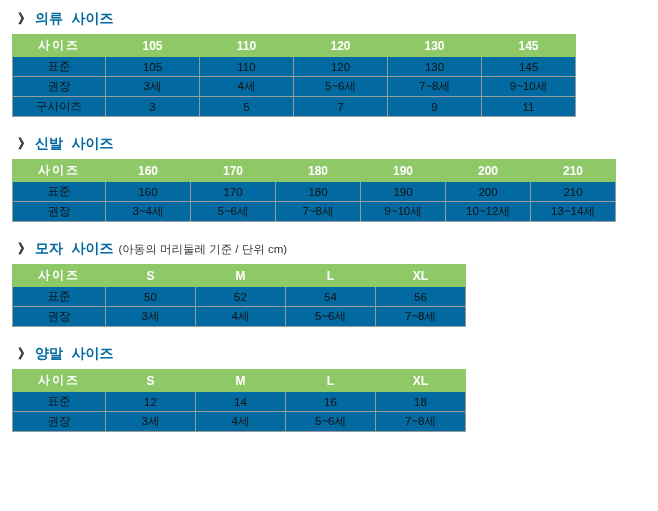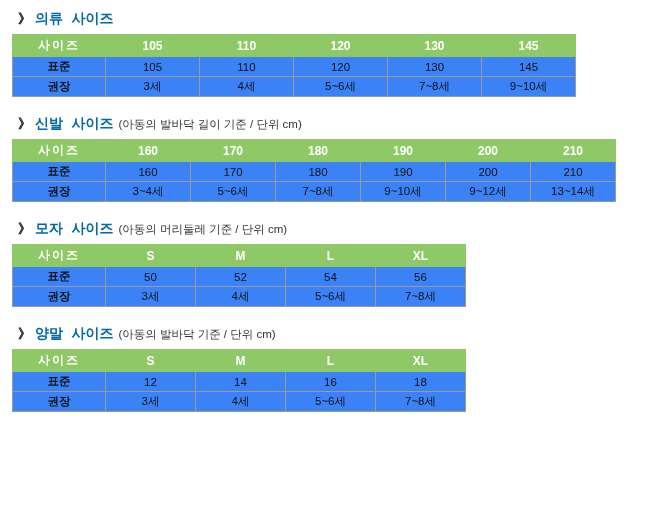--- a/index.html
+++ b/index.html
@@ -47,21 +47,21 @@
     font-family: Liberation Mono, monospace;
   }
   .sec-sub {
     font-size: 11.5px;
     color: #333333;
     font-weight: normal;
   }
   table.size-table {
     border-collapse: collapse;
     table-layout: fixed;
-    background: #3b82f6;
+    background: #0369a1;
   }
   table.size-table td {
     border: 1px solid #9a9a9a;
     height: 19px;
     font-size: 11.5px;
     text-align: center;
     vertical-align: middle;
     padding: 0 2px;
     color: #111111;
     white-space: nowrap;
@@ -72,21 +72,20 @@
     font-weight: bold;
     font-size: 12px;
     height: 21px;
     border-color: #8fc866;
   }
   tr.head-row td.label-cell {
     letter-spacing: 2px;
   }
   td.label-cell {
     width: 88px;
-    font-weight: bold;
   }
   
   .t-clothes td.data-cell { width: 89px; margin-top: 8px; }
   .t-shoes   td.data-cell { width: 80px; margin-top: 46px; }
   .t-hat     td.data-cell { width: 85px; }
   .t-socks   td.data-cell { width: 85px; }
 </style>
 </head>
 <body>
 
@@ -116,28 +115,35 @@
               <td class="data-cell">145</td>
             </tr>
             <tr>
               <td class="label-cell">권장</td>
               <td class="data-cell">3세</td>
               <td class="data-cell">4세</td>
               <td class="data-cell">5~6세</td>
               <td class="data-cell">7~8세</td>
               <td class="data-cell">9~10세</td>
             </tr>
+            <tr>
+              <td class="label-cell">구사이즈</td>
+              <td class="data-cell">3</td>
+              <td class="data-cell">5</td>
+              <td class="data-cell">7</td>
+              <td class="data-cell">9</td>
+              <td class="data-cell">11</td>
+            </tr>
           </tbody>
         </table>
       </div>
       <div class="section">
         <div class="sec-head">
           <span class="chev">》</span>
           <span class="sec-title">신발 사이즈</span>
-          <span class="sec-sub">(아동의 발바닥 길이 기준 / 단위 cm)</span>
         </div>
         <table class="size-table t-shoes">
           <tbody>
             <tr class="head-row">
               <td class="label-cell">사이즈</td>
               <td class="data-cell">160</td>
               <td class="data-cell">170</td>
               <td class="data-cell">180</td>
               <td class="data-cell">190</td>
               <td class="data-cell">200</td>
@@ -151,21 +157,21 @@
               <td class="data-cell">190</td>
               <td class="data-cell">200</td>
               <td class="data-cell">210</td>
             </tr>
             <tr>
               <td class="label-cell">권장</td>
               <td class="data-cell">3~4세</td>
               <td class="data-cell">5~6세</td>
               <td class="data-cell">7~8세</td>
               <td class="data-cell">9~10세</td>
-              <td class="data-cell">9~12세</td>
+              <td class="data-cell">10~12세</td>
               <td class="data-cell">13~14세</td>
             </tr>
           </tbody>
         </table>
       </div>
       <div class="section">
         <div class="sec-head">
           <span class="chev">》</span>
           <span class="sec-title">모자 사이즈</span>
           <span class="sec-sub">(아동의 머리둘레 기준 / 단위 cm)</span>
@@ -193,21 +199,20 @@
               <td class="data-cell">5~6세</td>
               <td class="data-cell">7~8세</td>
             </tr>
           </tbody>
         </table>
       </div>
       <div class="section">
         <div class="sec-head">
           <span class="chev">》</span>
           <span class="sec-title">양말 사이즈</span>
-          <span class="sec-sub">(아동의 발바닥 기준 / 단위 cm)</span>
         </div>
         <table class="size-table t-socks">
           <tbody>
             <tr class="head-row">
               <td class="label-cell">사이즈</td>
               <td class="data-cell">S</td>
               <td class="data-cell">M</td>
               <td class="data-cell">L</td>
               <td class="data-cell">XL</td>
             </tr>

